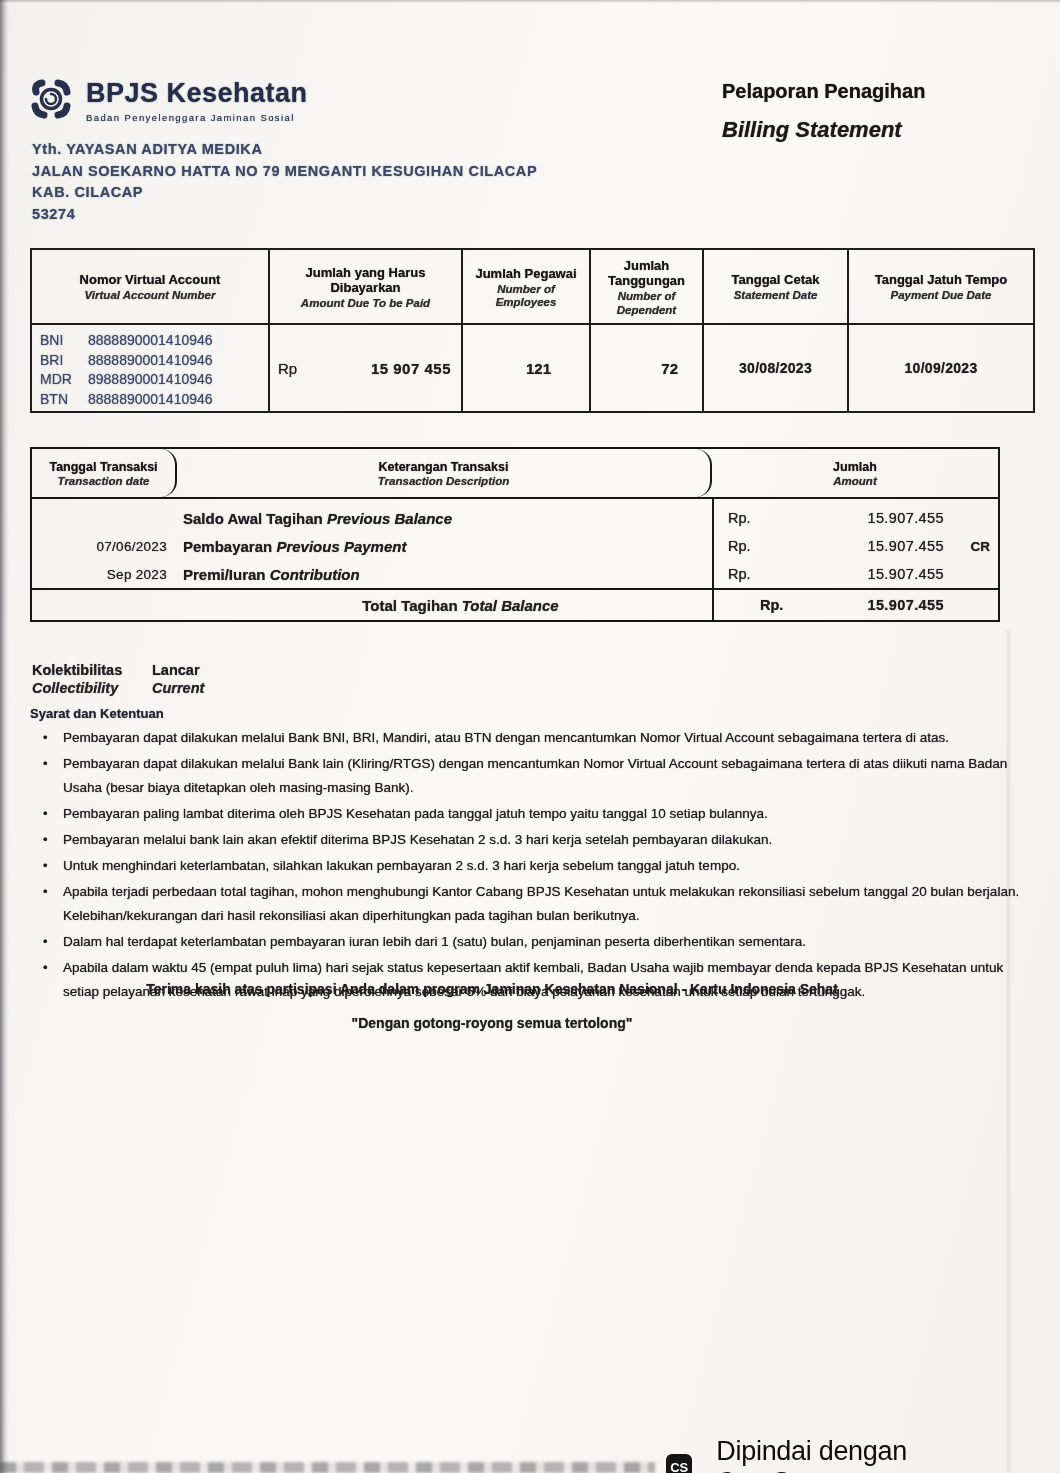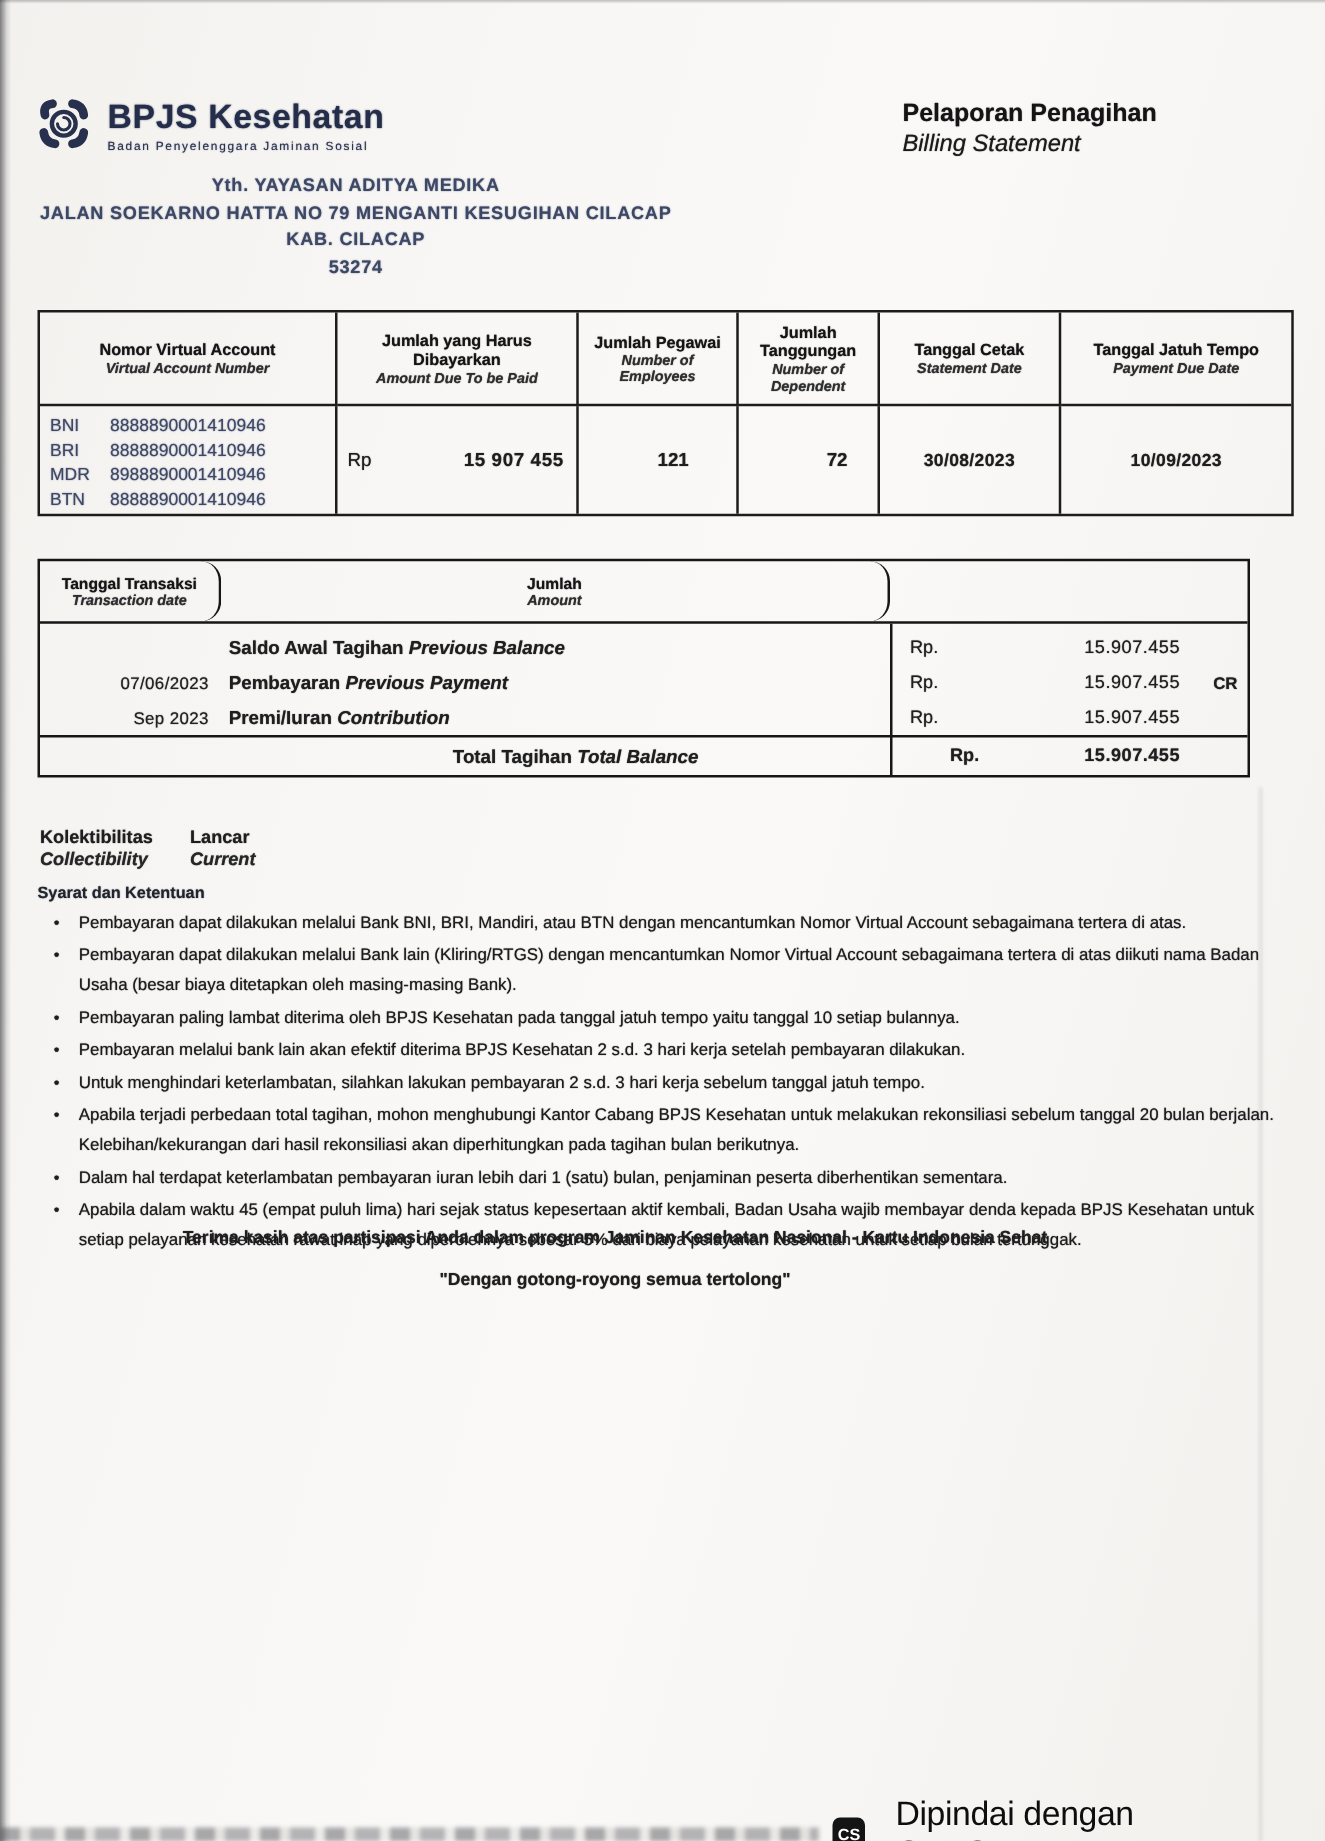--- a/index.html
+++ b/index.html
@@ -24,25 +24,25 @@
     filter:blur(1.5px); }
 
   
   .logo-wrap { position:absolute; left:30px; top:78px; display:flex; align-items:flex-start; gap:14px; }
   .logo-text .brand { font-size:27px; font-weight:bold; color:#242d49; letter-spacing:.5px;
     text-shadow:0 0 1.4px rgba(36,45,73,.8); }
   .logo-text .sub { font-size:9.5px; color:#2a3350; margin-top:3px; letter-spacing:1.4px;
     text-shadow:0 0 1px rgba(42,51,80,.7); }
   .title-block { position:absolute; left:722px; top:80px; }
   .title-block .t1l { font-size:20px; font-weight:bold; color:#141414; }
-  .title-block .t2l { font-size:19px; font-style:italic; font-weight:400; color:#1a1a1a; margin-top:2px; }
+  .title-block .t2l { font-size:22px; font-style:italic; font-weight:700; color:#1a1a1a; margin-top:14px; }
 
   
   .recipient { position:absolute; left:32px; top:139px; font-size:14.5px; font-weight:600;
-    letter-spacing:.6px; line-height:21.5px;text-align:center; }
+    letter-spacing:.6px; line-height:21.5px; }
 
   
   .t1 { position:absolute; left:30px; top:248px; width:1005px; border:2px solid #1c1c1c;
     display:grid; grid-template-columns:238px 193px 128px 113px 145px 1fr; }
   .t1 > div { border-right:2px solid #1c1c1c; }
   .t1 > div:nth-child(6n) { border-right:none; }
   .t1 .th { border-bottom:2px solid #1c1c1c; min-height:70px; padding:8px 4px 6px;
     display:flex; flex-direction:column; justify-content:center; text-align:center; }
   .t1 .hid { font-size:13px; font-weight:bold; line-height:15px; color:#151515; }
   .t1 .hen { font-size:11.5px; font-style:italic; font-weight:600; color:#2e2e2e; line-height:13.5px; margin-top:2px; }
@@ -193,20 +193,24 @@
     <div class="td date-cell">10/09/2023</div>
   </div>
 
   <div class="t2 ink">
     <div class="t2h">
       <div>
         <div class="hid">Tanggal Transaksi</div>
         <div class="hen">Transaction date</div>
       </div>
       <div>
+        <div class="hid">Keterangan Transaksi</div>
+        <div class="hen">Transaction Description</div>
+      </div>
+      <div>
         <div class="hid">Jumlah</div>
         <div class="hen">Amount</div>
       </div>
     </div>
     <div class="t2body">
       <div class="t2rule"></div>
 
       <div class="t2r">
         <div class="date"></div>
         <div class="desc">

